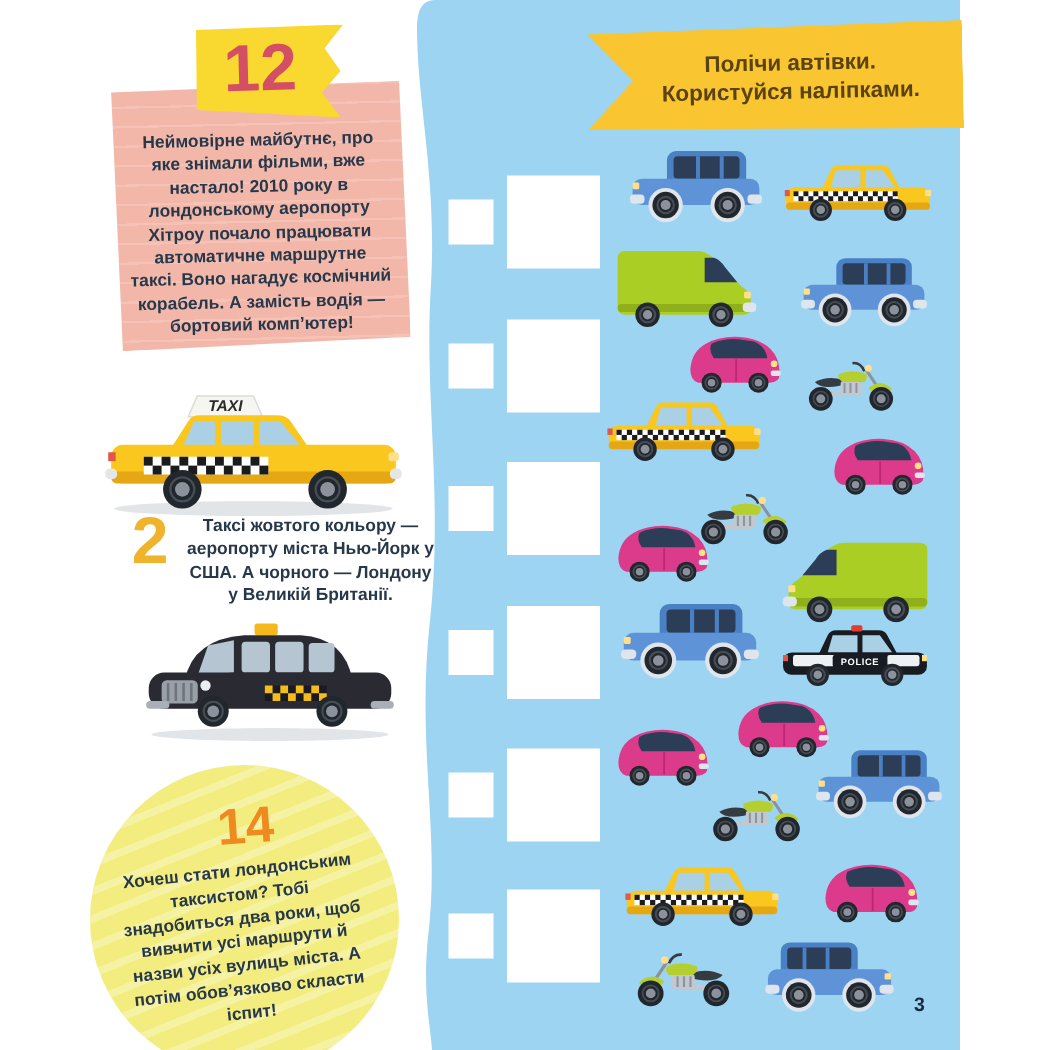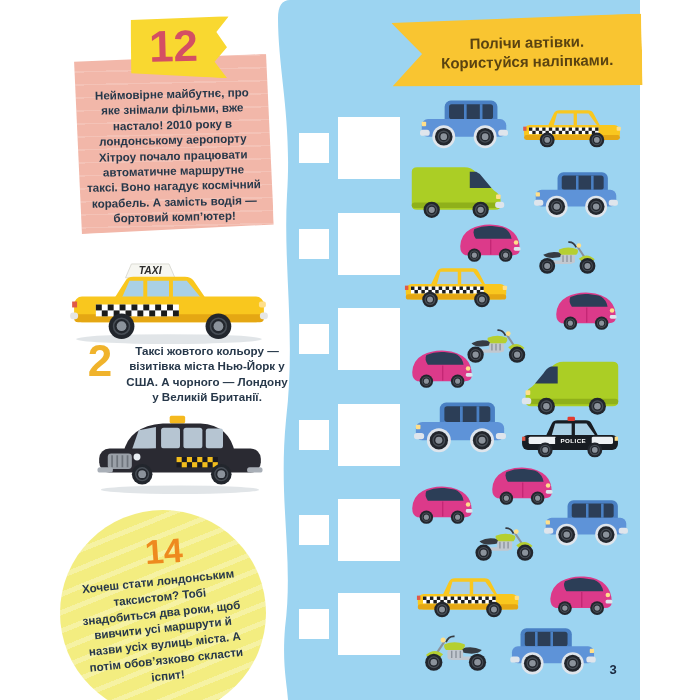--- a/index.html
+++ b/index.html
@@ -524,21 +524,21 @@
   <rect x="192" y="52" width="8" height="7" rx="3" fill="#e6e6e6"></rect>
   <circle cx="52" cy="66" r="13" fill="#22262d"></circle>
           <circle cx="52" cy="66" r="8.06" fill="none" stroke="#474d55" stroke-width="1.6"></circle>
           <circle cx="52" cy="66" r="4.94" fill="#8b929b"></circle> 
       <circle cx="150" cy="66" r="13" fill="#22262d"></circle>
           <circle cx="150" cy="66" r="8.06" fill="none" stroke="#474d55" stroke-width="1.6"></circle>
           <circle cx="150" cy="66" r="4.94" fill="#8b929b"></circle>
 </svg></div>
 
 <div id="fact13-num">2</div>
-<div id="fact13-text">Таксі жовтого кольору — візитівка міста Нью-Йорк у США. А чорного — Лондону у Великій Британії.</div>
+<div id="fact13-text">Таксі жовтого кольору — аеропорту міста Нью-Йорк у США. А чорного — Лондону у Великій Британії.</div>
 
 <div id="cab-illustration" class="illustration" style="left:94px;top:414px;width:172px;">
 <svg width="172" height="86" viewBox="0 0 200 100">
   <ellipse cx="100" cy="88" rx="92" ry="5" fill="rgba(90,110,130,0.18)"></ellipse>
   <rect x="88" y="2" width="18" height="9" rx="2" fill="#f5b91e"></rect>
   <path d="M34,46 Q40,14 80,11 L124,11 Q158,13 164,46 Z" fill="#2a2a32"></path>
   <polygon points="52,19 72,15 72,40 44,42" fill="#b6c5d2"></polygon>
   <rect x="78" y="16" width="22" height="24" rx="3" fill="#b6c5d2"></rect>
   <rect x="104" y="16" width="22" height="24" rx="3" fill="#b6c5d2"></rect>
   <rect x="130" y="17" width="20" height="23" rx="3" fill="#b6c5d2"></rect>

